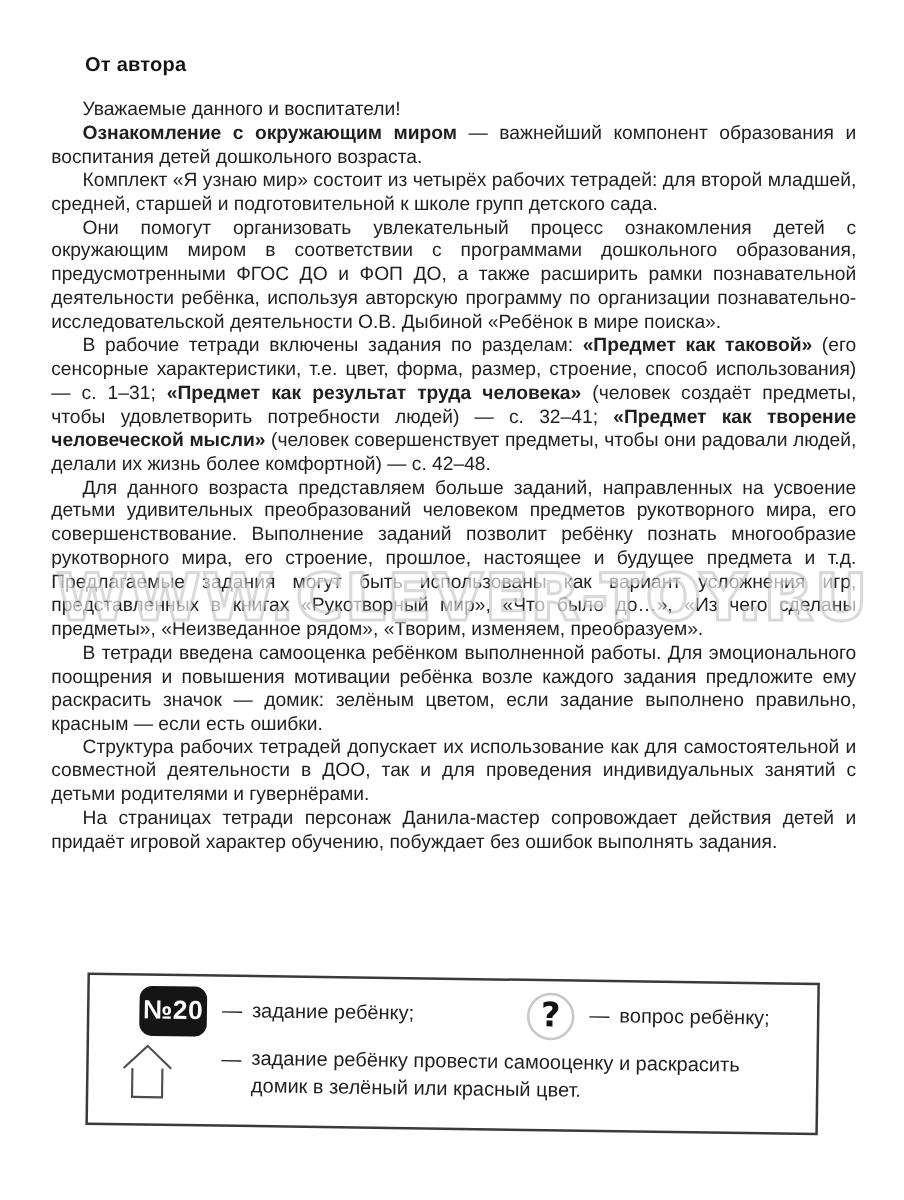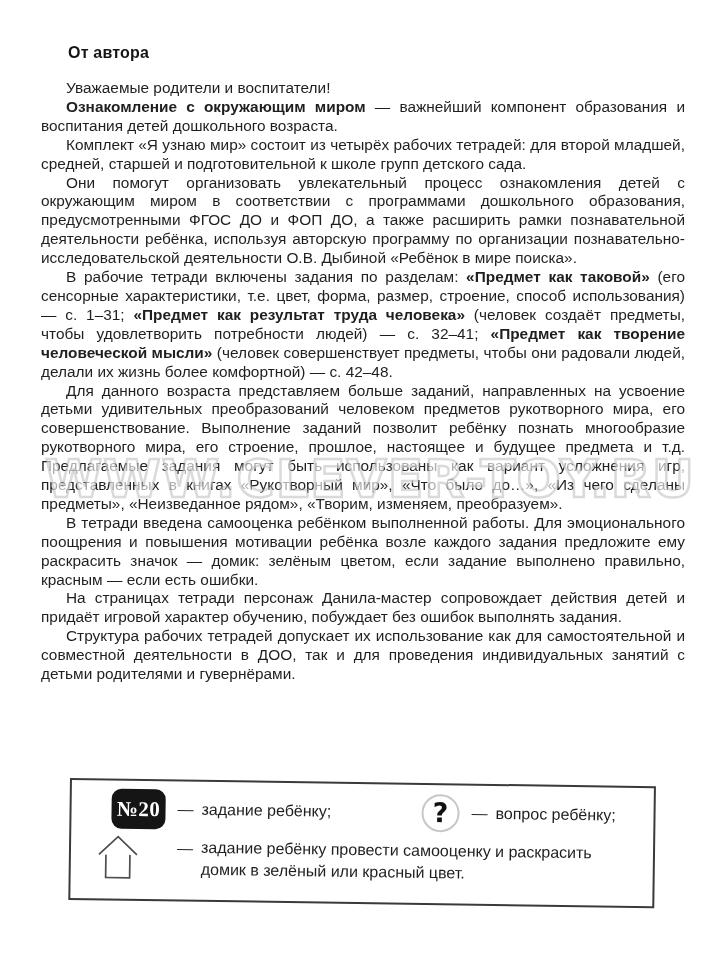--- a/index.html
+++ b/index.html
@@ -34,21 +34,21 @@
   .legend-box{
     position:absolute;left:70px;top:778px;width:582px;height:118px;
     border:2px solid #3a3a3a;background:#ffffff;
     transform:rotate(0.8deg);transform-origin:top left;
   }
   .legend-row1-left{position:absolute;left:40px;top:8px;display:flex;align-items:center;}
   .num-badge{
     width:54px;height:40px;background:#151515;border-radius:10px;
     display:flex;align-items:center;justify-content:center;
     color:#ffffff;font-weight:bold;font-size:21px;letter-spacing:.5px;
-    font-family:Liberation Serif, serif;
+    font-family:Liberation Sans, sans-serif;
   }
   .dash{margin:0 8px 0 12px;font-size:16px;}
   .legend-label{font-size:16px;}
   .legend-row1-right{position:absolute;left:350px;top:9px;display:flex;align-items:center;}
   .q-circle{
     width:38px;height:38px;border-radius:50%;
     border:2px solid #c7c7c7;background:#fff;box-sizing:border-box;
     display:flex;align-items:center;justify-content:center;
   }
   .q-glyph{
@@ -61,29 +61,29 @@
   .legend-row2 .legend-label{width:428px;line-height:22px;margin-top:3px;text-align:left;}
 </style>
 </head>
 <body>
 
 <div class="page">
 
   <div class="doc-title">От автора</div>
 
   <div class="text-block" id="paragraphs">
-      <p><span>Уважаемые родители и воспитатели!</span></p>
+      <p><span>Уважаемые данного и воспитатели!</span></p>
       <p><span class="b">Ознакомление с окружающим миром</span><span> — важнейший компонент образования и воспитания детей дошкольного возраста.</span></p>
       <p><span>Комплект «Я узнаю мир» состоит из четырёх рабочих тетрадей: для второй младшей, средней, старшей и подготовительной к школе групп детского сада.</span></p>
       <p><span>Они помогут организовать увлекательный процесс ознакомления детей с окружающим миром в соответствии с программами дошкольного образования, предусмотренными ФГОС ДО и ФОП ДО, а также расширить рамки познавательной деятельности ребёнка, используя авторскую программу по организации познавательно-исследовательской деятельности О.В. Дыбиной «Ребёнок в мире поиска».</span></p>
       <p><span>В рабочие тетради включены задания по разделам: </span><span class="b">«Предмет как таковой»</span><span> (его сенсорные характеристики, т.е. цвет, форма, размер, строение, способ использования) — с. 1–31; </span><span class="b">«Предмет как результат труда человека»</span><span> (человек создаёт предметы, чтобы удовлетворить потребности людей) — с. 32–41; </span><span class="b">«Предмет как творение человеческой мысли»</span><span> (человек совершенствует предметы, чтобы они радовали людей, делали их жизнь более комфортной) — с. 42–48.</span></p>
       <p><span>Для данного возраста представляем больше заданий, направленных на усвоение детьми удивительных преобразований человеком предметов рукотворного мира, его совершенствование. Выполнение заданий позволит ребёнку познать многообразие рукотворного мира, его строение, прошлое, настоящее и будущее предмета и т.д. Предлагаемые задания могут быть использованы как вариант усложнения игр, представленных в книгах «Рукотворный мир», «Что было до…», «Из чего сделаны предметы», «Неизведанное рядом», «Творим, изменяем, преобразуем».</span></p>
       <p><span>В тетради введена самооценка ребёнком выполненной работы. Для эмоционального поощрения и повышения мотивации ребёнка возле каждого задания предложите ему раскрасить значок — домик: зелёным цветом, если задание выполнено правильно, красным — если есть ошибки.</span></p>
+      <p><span>Структура рабочих тетрадей допускает их использование как для самостоятельной и совместной деятельности в ДОО, так и для проведения индивидуальных занятий с детьми родителями и гувернёрами.</span></p>
       <p><span>На страницах тетради персонаж Данила-мастер сопровождает действия детей и придаёт игровой характер обучению, побуждает без ошибок выполнять задания.</span></p>
-      <p><span>Структура рабочих тетрадей допускает их использование как для самостоятельной и совместной деятельности в ДОО, так и для проведения индивидуальных занятий с детьми родителями и гувернёрами.</span></p>
     </div>
 
   <div class="watermark">WWW.CLEVER-TOY.RU</div>
 
   <div class="legend-box">
 
     <div class="legend-row1-left">
       <div class="num-badge">№20</div>
       <span class="dash">—</span>
       <span class="legend-label">задание ребёнку;</span>

